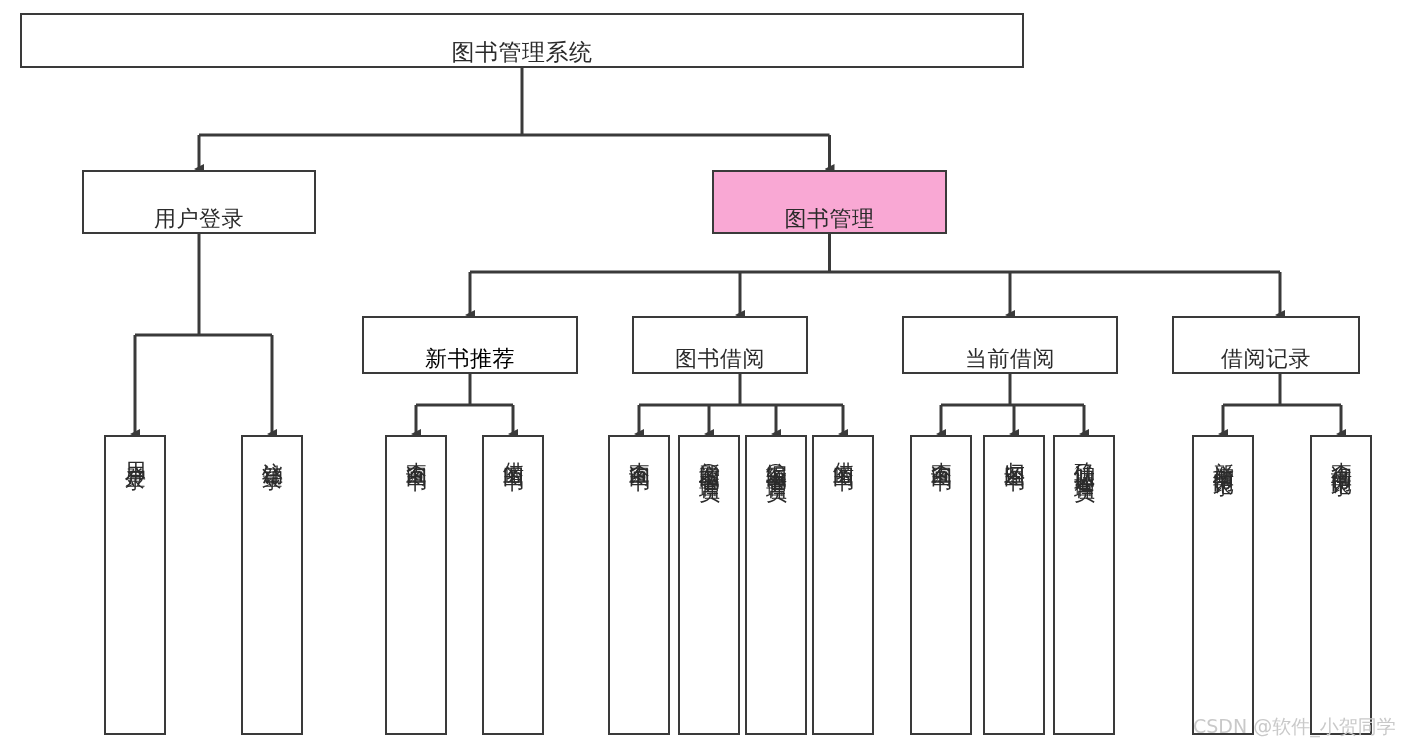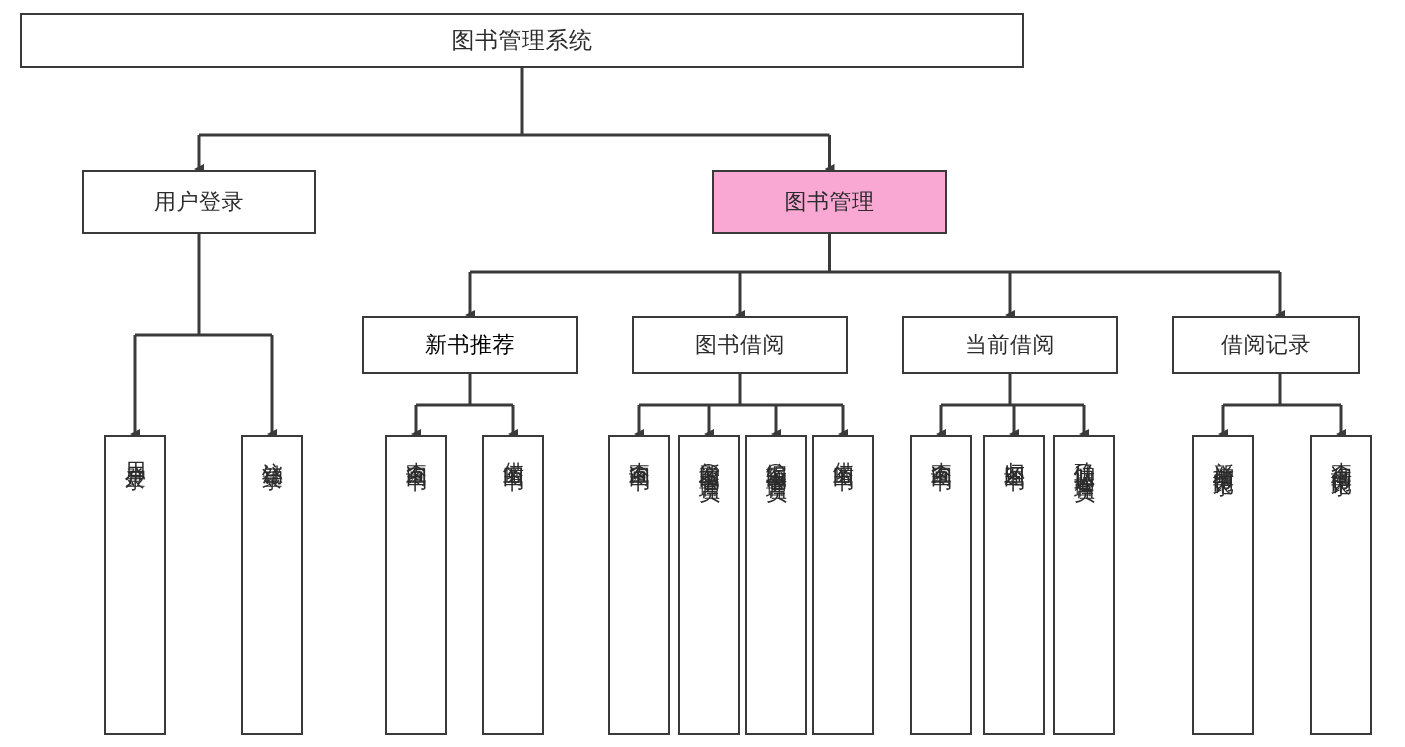--- a/index.html
+++ b/index.html
@@ -24,21 +24,21 @@
     width: 1405px;
     height: 747px;
     pointer-events: none;
   }
   .node {
     position: absolute;
     box-sizing: border-box;
     background: #ffffff;
     border: 2px solid #3a3a3a;
     display: flex;
-    align-items: center;
+    align-items: flex-end;
     justify-content: center;
     overflow: hidden;
   }
   .node .node-label {
     color: #2b2b2b;
     text-align: center;
     line-height: 1.18;
     white-space: nowrap;
   }
   
@@ -125,21 +125,21 @@
       </div>
       <div class="node horiz" style="left: 82px; top: 170px; width: 234px; height: 64px; border-color: rgb(58, 58, 58); background: rgb(255, 255, 255);">
         <span class="node-label" style="color: rgb(43, 43, 43);">用户登录</span>
       </div>
       <div class="node horiz" style="left: 712px; top: 170px; width: 235px; height: 64px; border-color: rgb(58, 58, 58); background: #f9a8d4;">
         <span class="node-label" style="color: rgb(43, 43, 43);">图书管理</span>
       </div>
       <div class="node horiz" style="left: 362px; top: 316px; width: 216px; height: 58px; border-color: rgb(58, 58, 58); background: rgb(255, 255, 255);">
         <span class="node-label" style="color: #000000;">新书推荐</span>
       </div>
-      <div class="node horiz" style="left: 632px; top: 316px; width: 216px; height: 58px; border-color: rgb(58, 58, 58); background: rgb(255, 255, 255);">
+      <div class="node horiz" style="left: 632px; top: 316px; width: 176px; height: 58px; border-color: rgb(58, 58, 58); background: rgb(255, 255, 255);">
         <span class="node-label" style="color: rgb(43, 43, 43);">图书借阅</span>
       </div>
       <div class="node horiz" style="left: 902px; top: 316px; width: 216px; height: 58px; border-color: rgb(58, 58, 58); background: rgb(255, 255, 255);">
         <span class="node-label" style="color: rgb(43, 43, 43);">当前借阅</span>
       </div>
       <div class="node horiz" style="left: 1172px; top: 316px; width: 188px; height: 58px; border-color: rgb(58, 58, 58); background: rgb(255, 255, 255);">
         <span class="node-label" style="color: rgb(43, 43, 43);">借阅记录</span>
       </div>
       <div class="node vert" style="left: 104px; top: 435px; width: 62px; height: 300px; border-color: rgb(58, 58, 58); background: rgb(255, 255, 255);">
         <span class="node-label" style="color: rgb(43, 43, 43);">用户登录</span>
@@ -175,13 +175,14 @@
         <span class="node-label" style="color: rgb(43, 43, 43);">确认归还（管理员）</span>
       </div>
       <div class="node vert" style="left: 1192px; top: 435px; width: 62px; height: 300px; border-color: rgb(58, 58, 58); background: rgb(255, 255, 255);">
         <span class="node-label" style="color: rgb(43, 43, 43);">新增借阅记录</span>
       </div>
       <div class="node vert" style="left: 1310px; top: 435px; width: 62px; height: 300px; border-color: rgb(58, 58, 58); background: rgb(255, 255, 255);">
         <span class="node-label" style="color: rgb(43, 43, 43);">查询借阅记录</span>
       </div>
     </div>
 
+  <div class="watermark" style="left: 1193px; top: 714px; color: rgb(201, 201, 201);">CSDN @软件_小贺同学</div>
 </div>
 
 </body></html>

